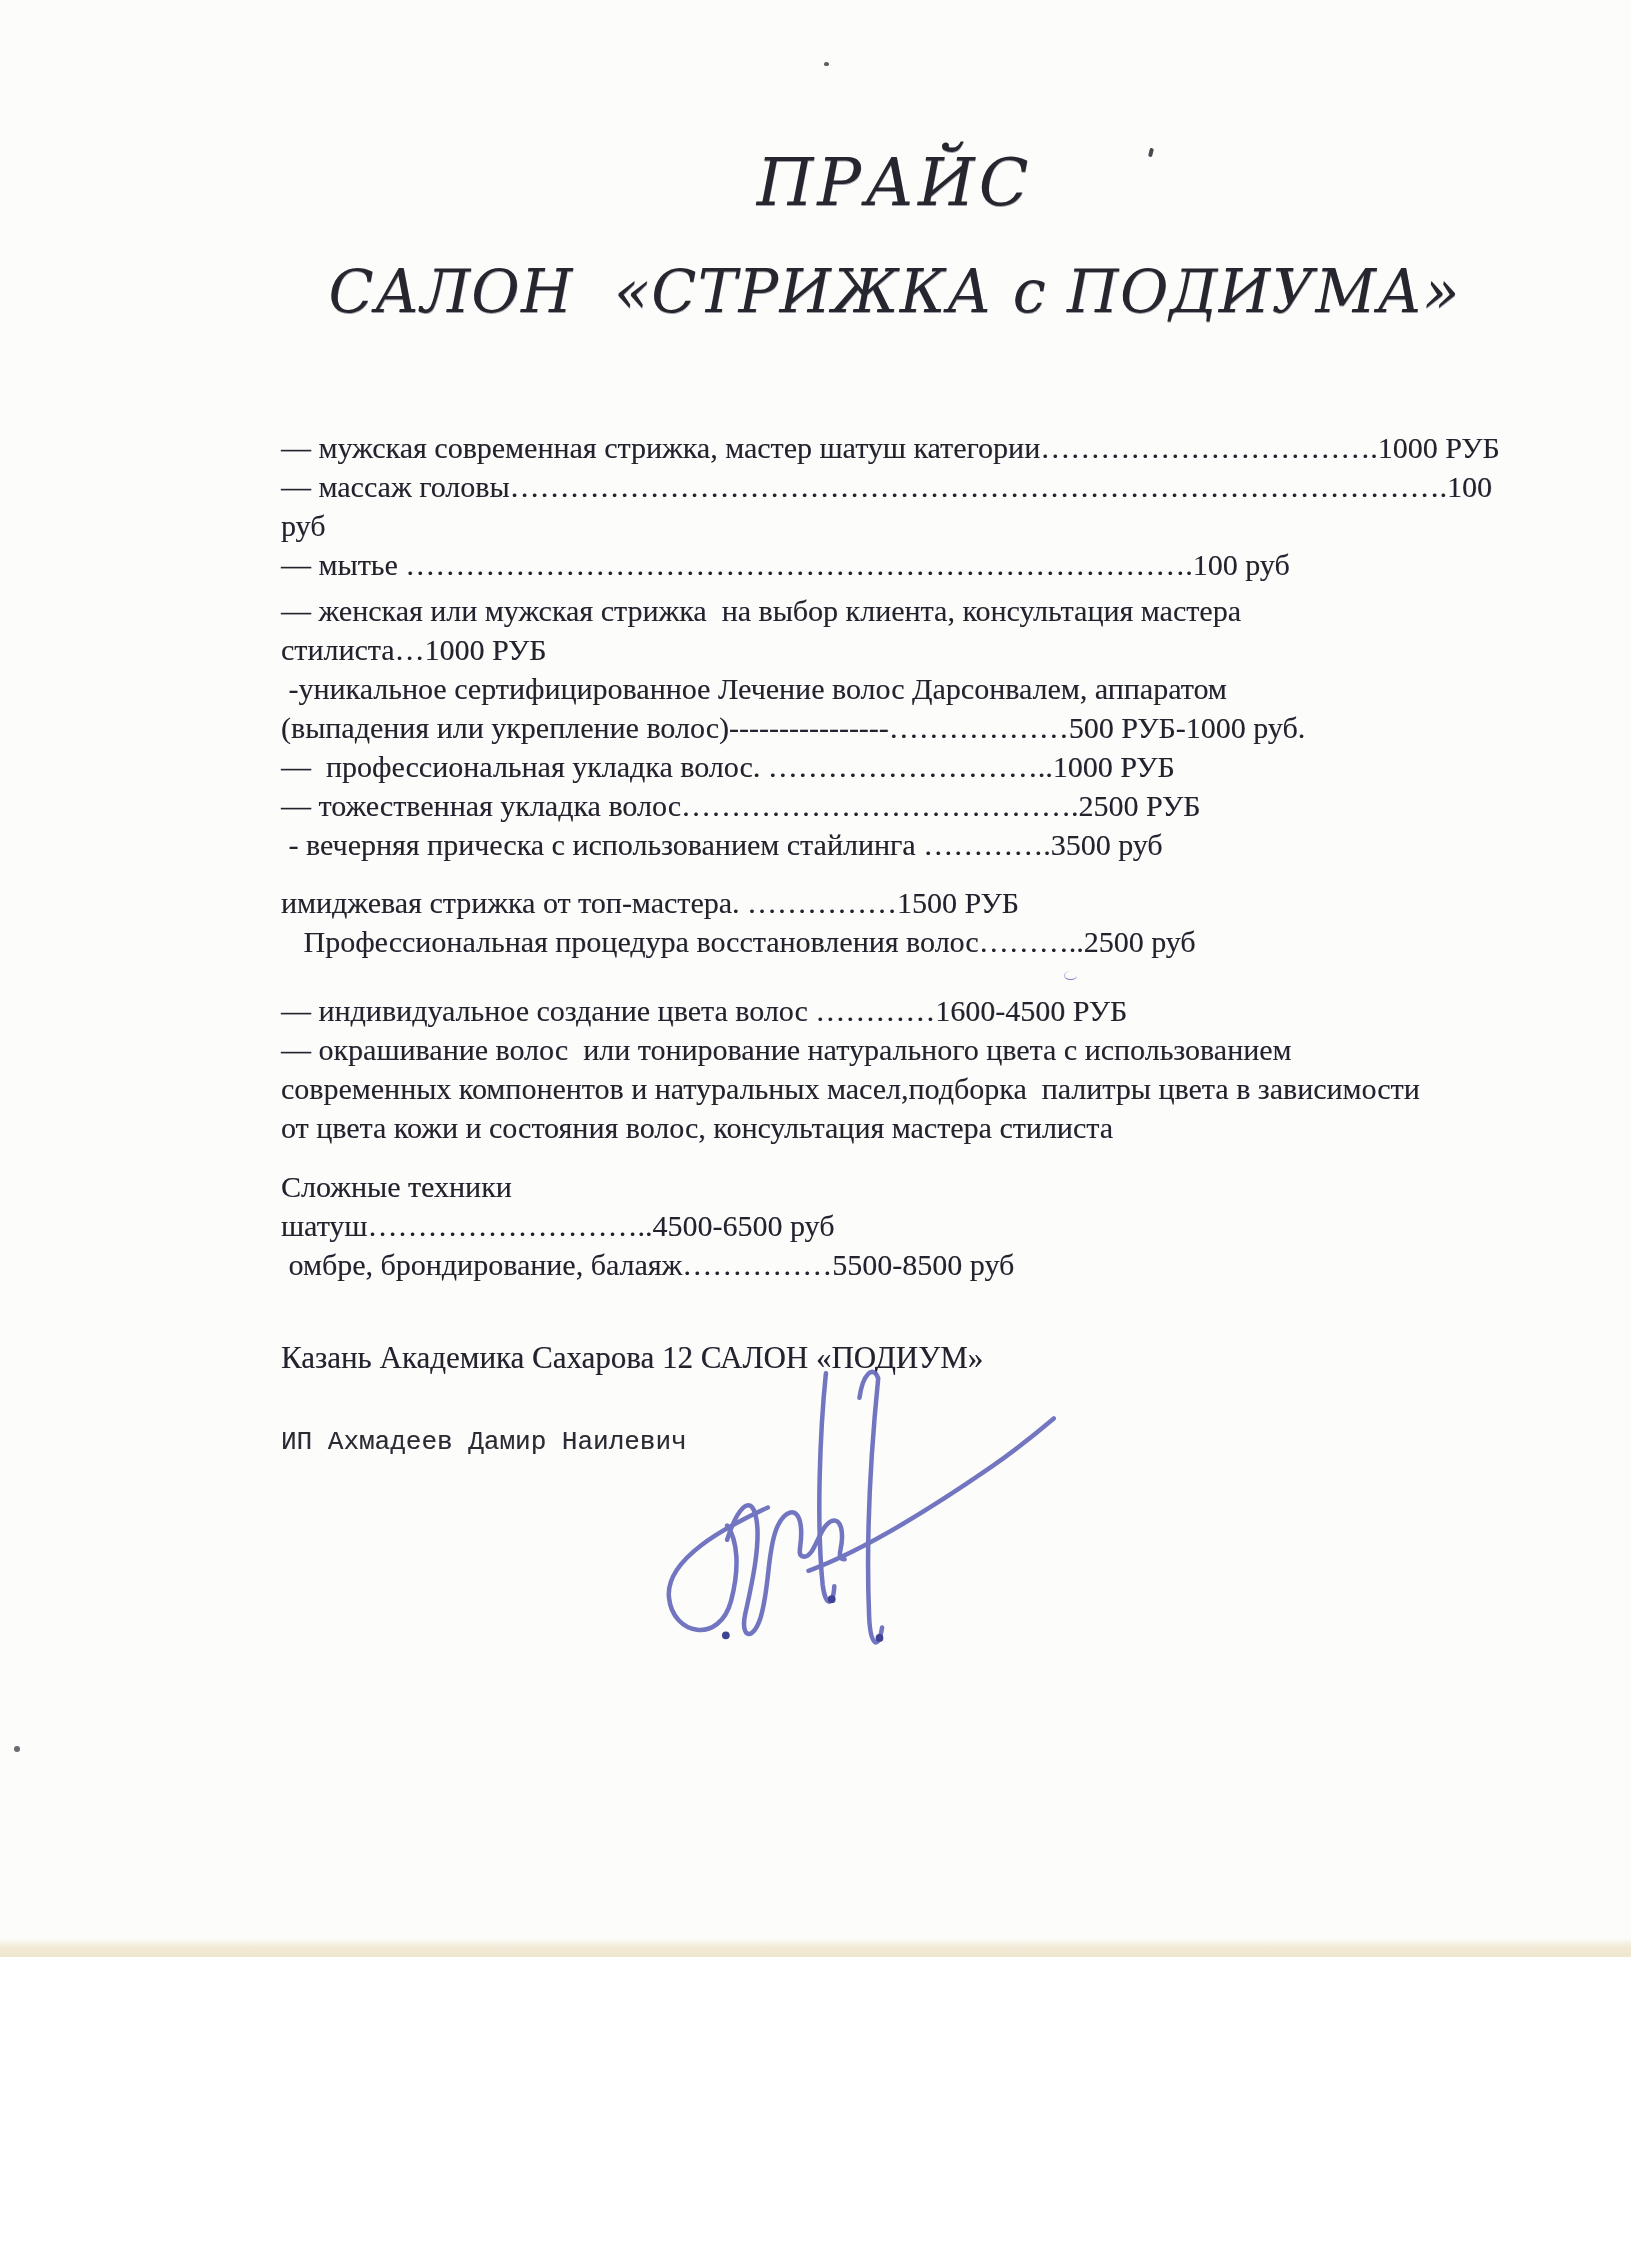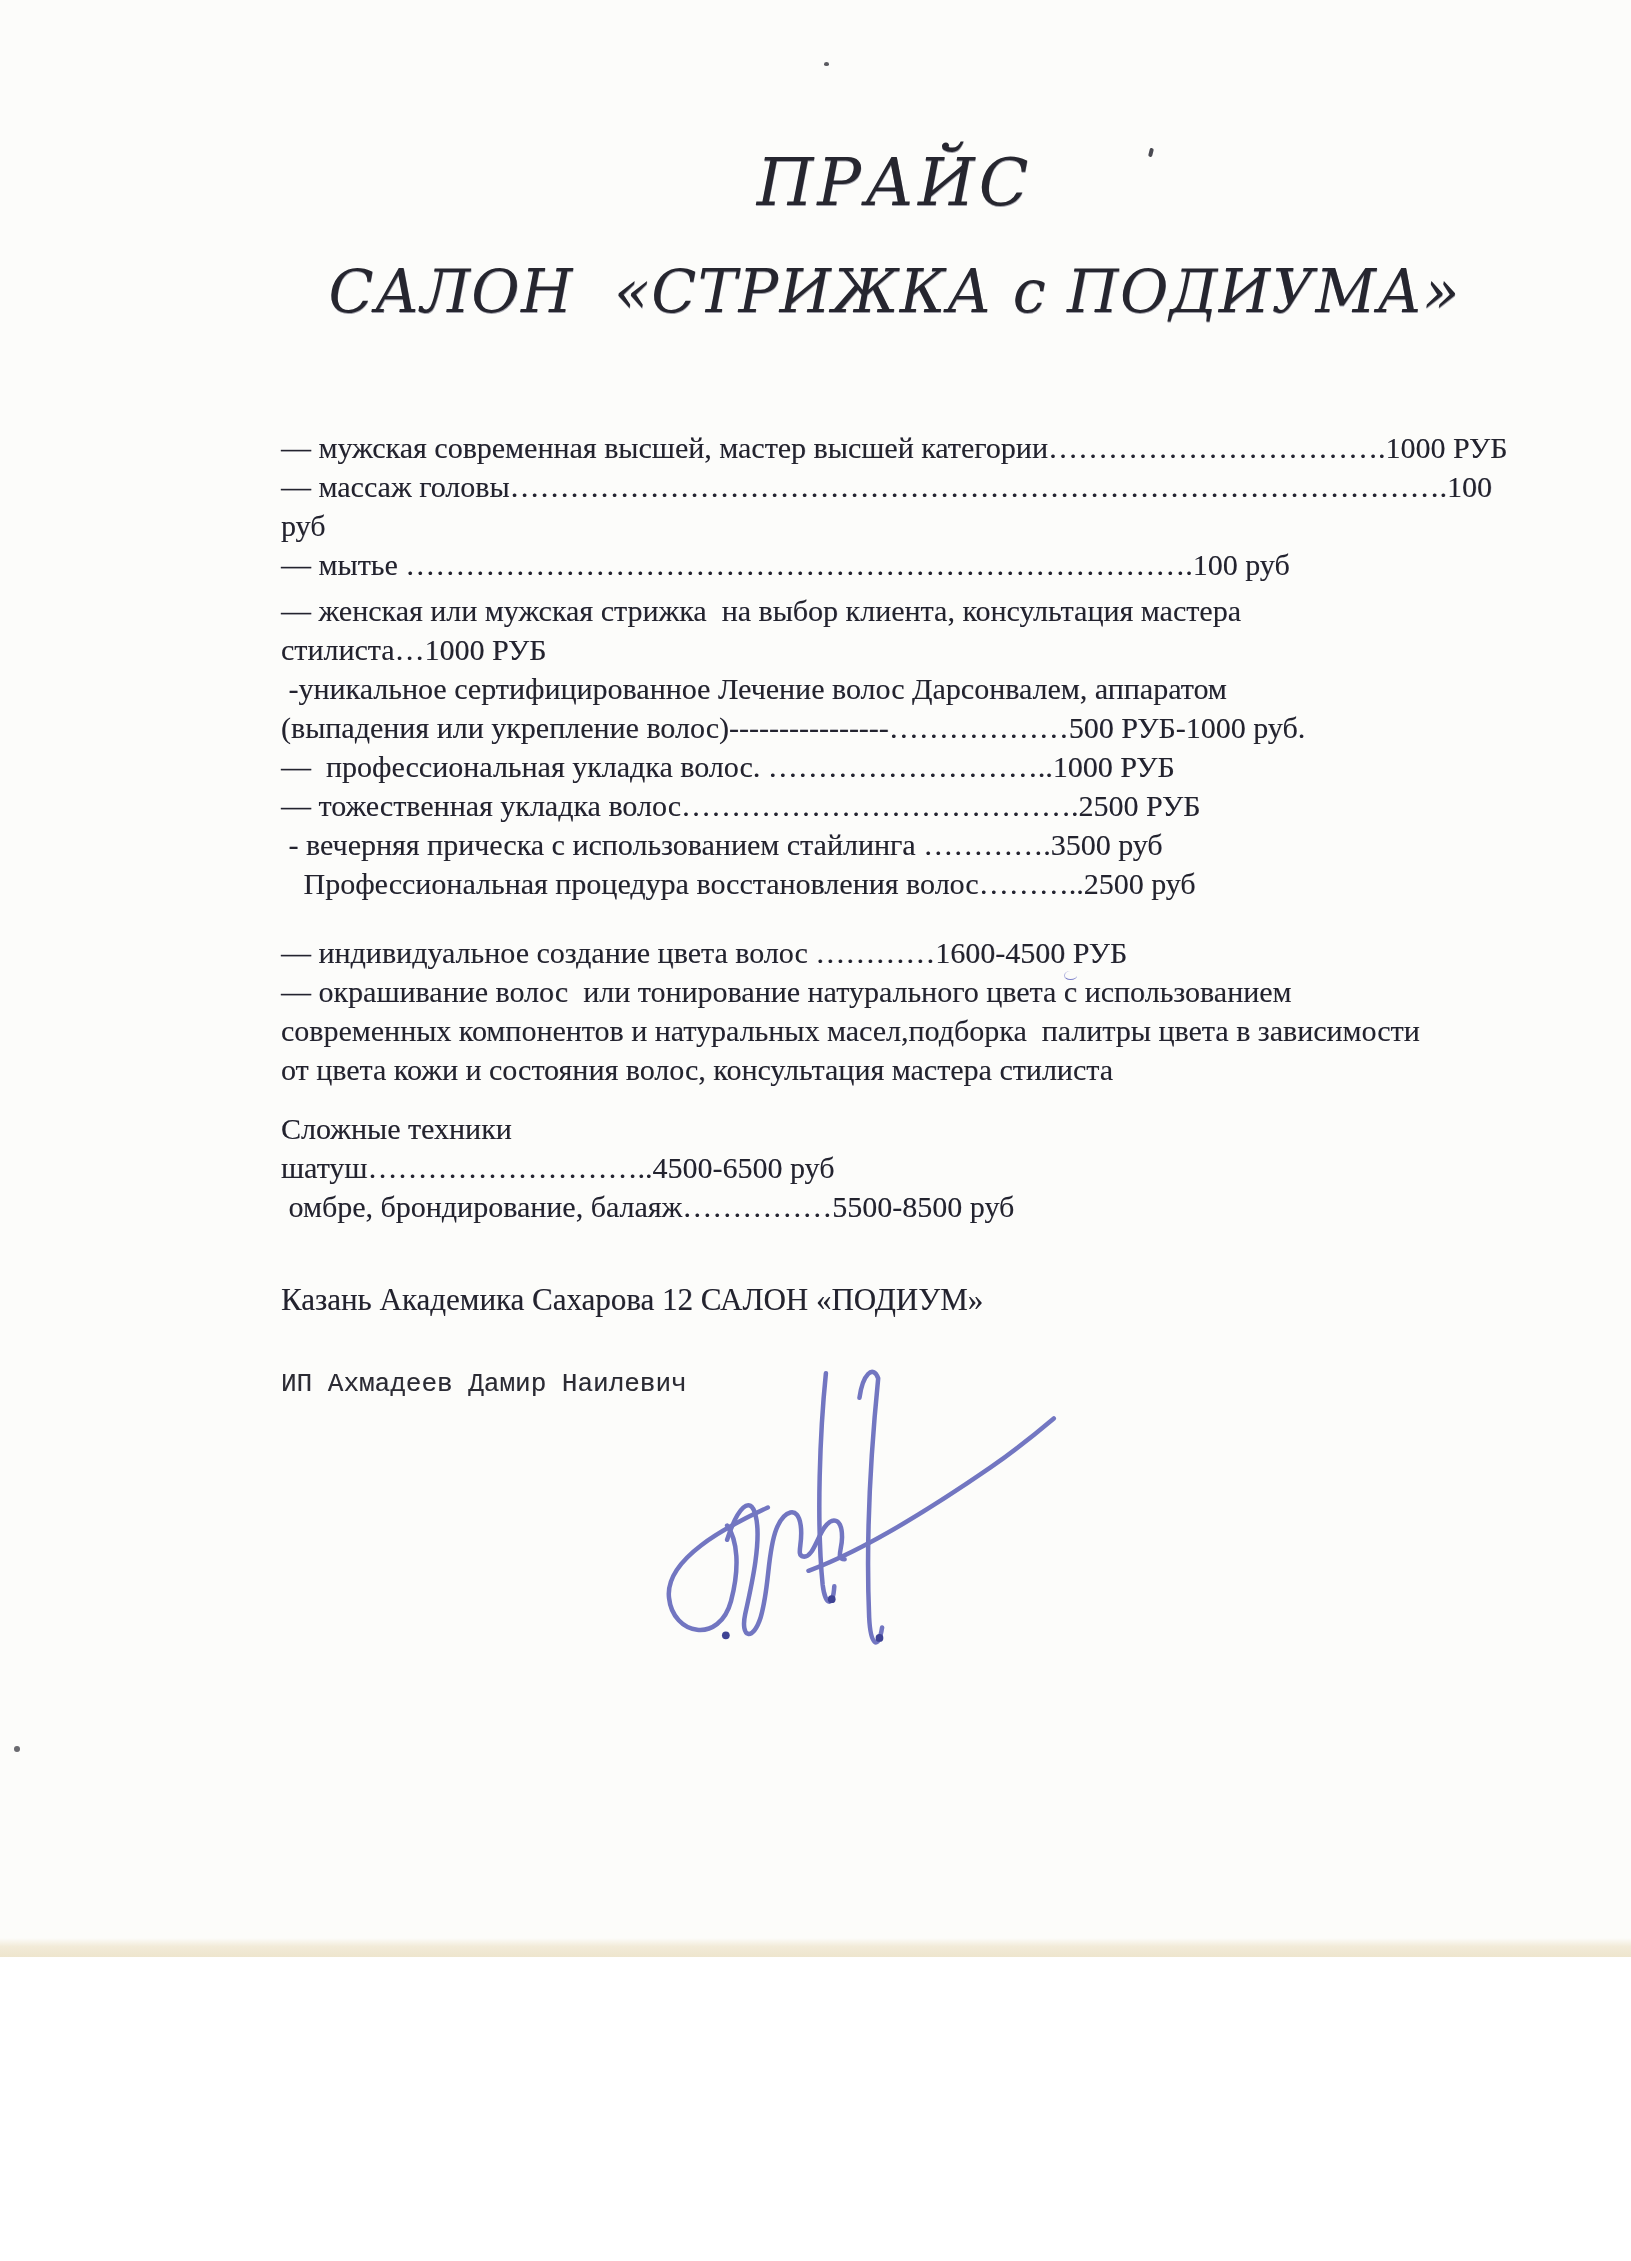--- a/index.html
+++ b/index.html
@@ -82,32 +82,33 @@
 </style>
 </head>
 <body>
 
 <div class="page">
 
   <div class="title title--main">ПРАЙС</div>
   <div class="title title--sub">САЛОН  «СТРИЖКА с ПОДИУМА»</div>
 
   <div class="content">
-    <div class="line">— мужская современная высшей, мастер высшей категории…………………………….1000 РУБ</div>
+    <div class="line">— мужская современная стрижка, мастер шатуш категории…………………………….1000 РУБ</div>
     <div class="line">— массаж головы………………………………………………………………………………….100 руб</div>
     <div class="line">— мытье …………………………………………………………………….100 руб</div>
 
     <div class="line mt35">— женская или мужская стрижка  на выбор клиента, консультация мастера</div>
     <div class="line">стилиста…1000 РУБ</div>
     <div class="line"> -уникальное сертифицированное Лечение волос Дарсонвалем, аппаратом</div>
     <div class="line">(выпадения или укрепление волос)----------------………………500 РУБ-1000 руб.</div>
     <div class="line">—  профессиональная укладка волос. ………………………..1000 РУБ</div>
     <div class="line">— тожественная укладка волос………………………………….2500 РУБ</div>
     <div class="line"> - вечерняя прическа с использованием стайлинга ………….3500 руб</div>
 
+    <div class="line mt30">имиджевая стрижка от топ-мастера. ……………1500 РУБ</div>
     <div class="line">   Профессиональная процедура восстановления волос………..2500 руб</div>
 
     <div class="line mt47">— индивидуальное создание цвета волос …………1600-4500 РУБ</div>
     <div class="line">— окрашивание волос  или тонирование натурального цвета с использованием</div>
     <div class="line">современных компонентов и натуральных масел,подборка  палитры цвета в зависимости</div>
     <div class="line">от цвета кожи и состояния волос, консультация мастера стилиста</div>
 
     <div class="line mt31">Сложные техники</div>
     <div class="line">шатуш………………………..4500-6500 руб</div>
     <div class="line"> омбре, брондирование, балаяж……………5500-8500 руб</div>

